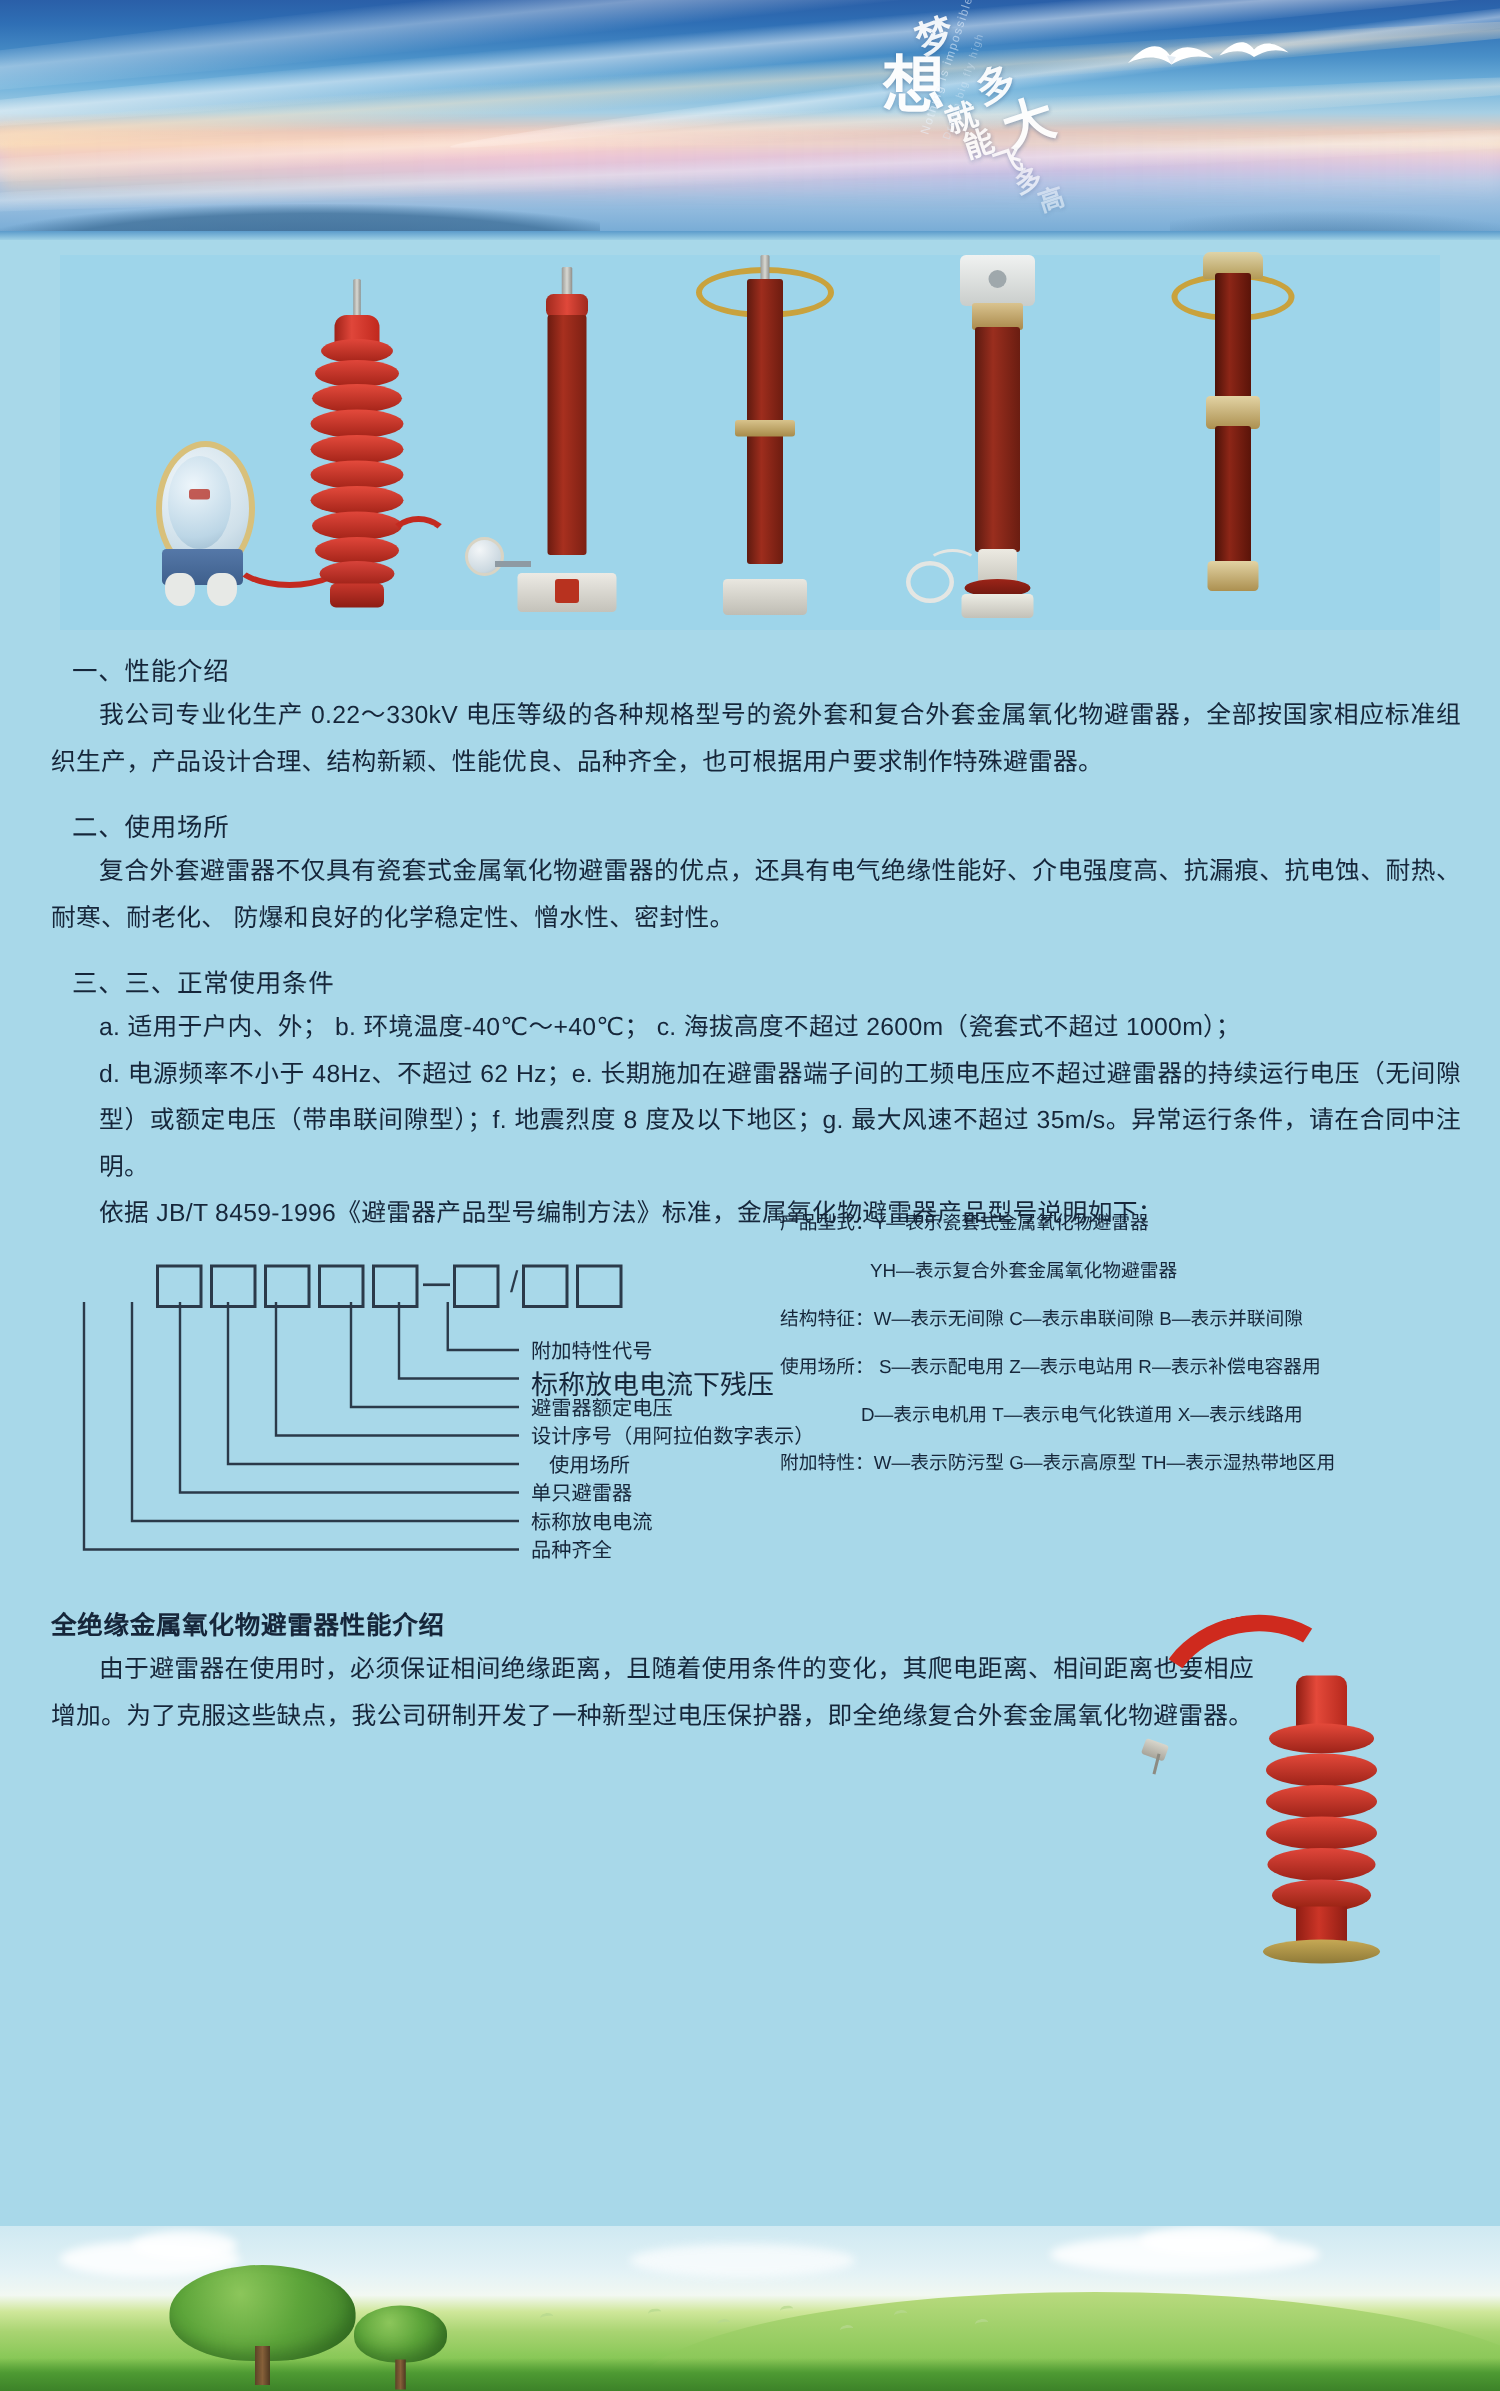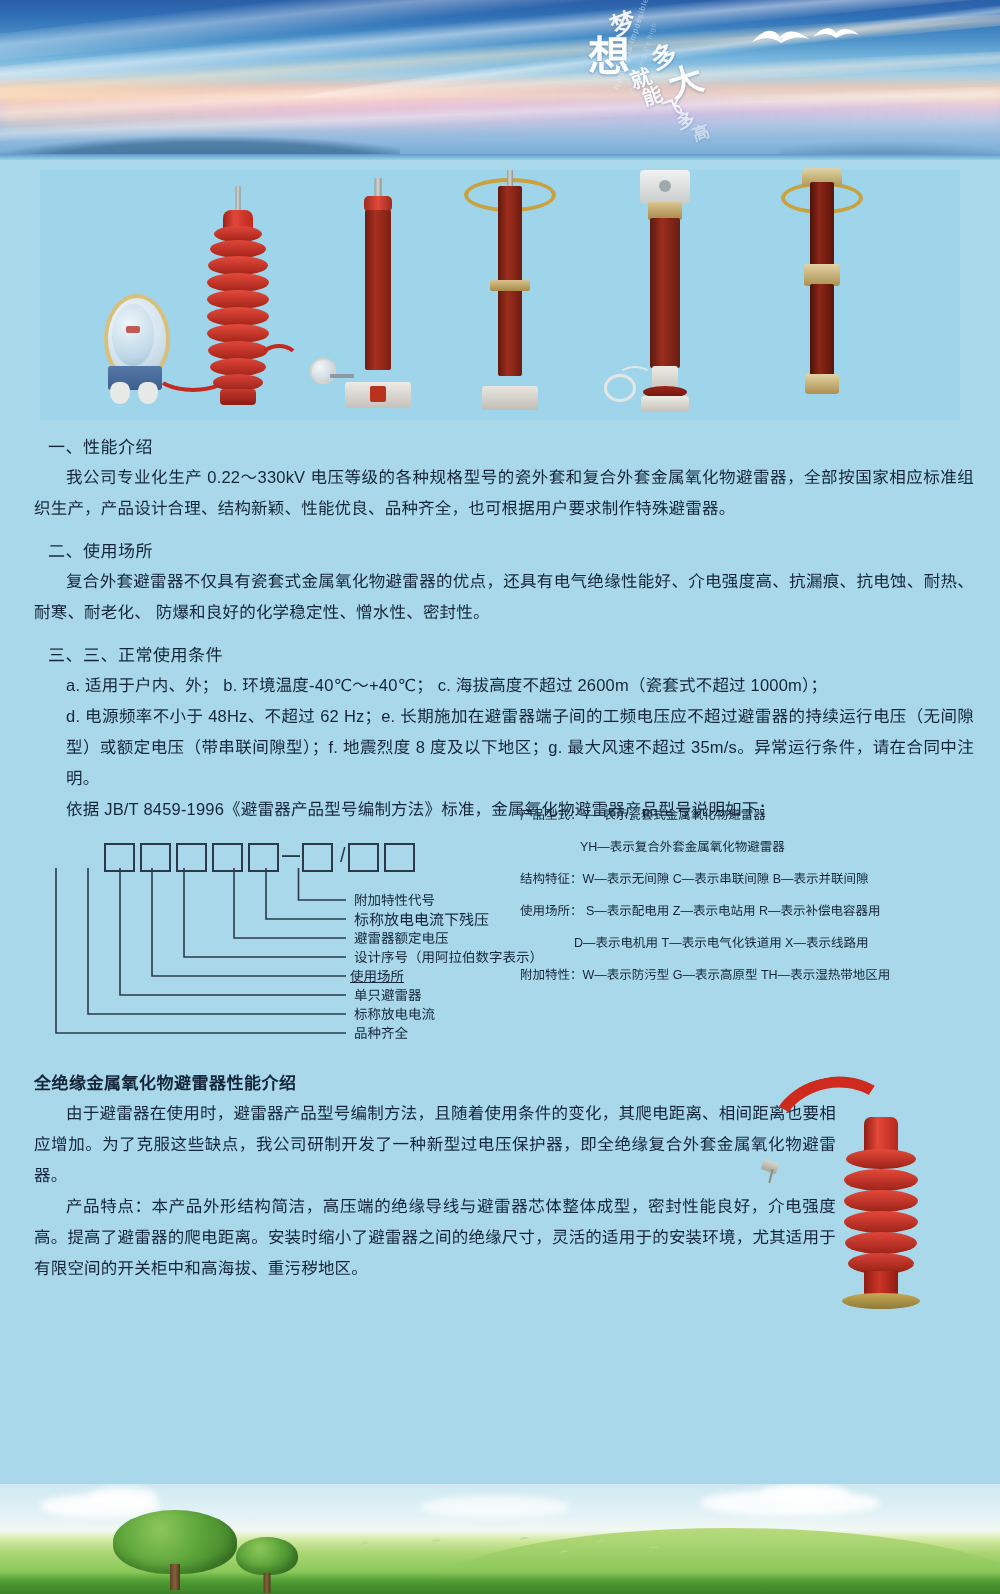--- a/index.html
+++ b/index.html
@@ -327,43 +327,42 @@
 
           <path d="M94 37 L94 164 L320 164"></path>
 
           <path d="M62 37 L62 183 L320 183"></path>
 
           <path d="M30 37 L30 202 L320 202"></path>
         </g>
       </svg>
 
       <div style="position:absolute;left:328px;top:58px;font-size:13.5px;white-space:nowrap;">附加特性代号</div>
-      <div style="position:absolute;left:328px;top:77px;font-size:15px;white-space:nowrap;">标称放电电流下残压</div>
+      <div style="position:absolute;left:328px;top:77px;font-size:18px;white-space:nowrap;">标称放电电流下残压</div>
       <div style="position:absolute;left:328px;top:96px;font-size:13.5px;white-space:nowrap;">避雷器额定电压</div>
       <div style="position:absolute;left:328px;top:115px;font-size:13.5px;white-space:nowrap;">设计序号（用阿拉伯数字表示）</div>
-      <div style="position:absolute;left:324px;top:134px;font-size:13.5px;white-space:nowrap;text-decoration:underline;">使用场所</div>
+      <div style="position:absolute;left:340px;top:134px;font-size:13.5px;white-space:nowrap;">使用场所</div>
       <div style="position:absolute;left:328px;top:153px;font-size:13.5px;white-space:nowrap;">单只避雷器</div>
       <div style="position:absolute;left:328px;top:172px;font-size:13.5px;white-space:nowrap;">标称放电电流</div>
       <div style="position:absolute;left:328px;top:191px;font-size:13.5px;white-space:nowrap;">品种齐全</div>
 
       <div class="legend-right">
         <div class="lg">产品型式：Y—表示瓷套式金属氧化物避雷器</div>
         <div class="lg ind">YH—表示复合外套金属氧化物避雷器</div>
         <div class="lg">结构特征：W—表示无间隙    C—表示串联间隙   B—表示并联间隙</div>
         <div class="lg">使用场所： S—表示配电用    Z—表示电站用    R—表示补偿电容器用</div>
         <div class="lg ind2">D—表示电机用   T—表示电气化铁道用    X—表示线路用</div>
         <div class="lg">附加特性：W—表示防污型    G—表示高原型    TH—表示湿热带地区用</div>
       </div>
     </div>
 
     <div style="position:relative;">
       <h2 class="sec bold">全绝缘金属氧化物避雷器性能介绍</h2>
       <div style="width:810px;">
-        <p class="para indent">由于避雷器在使用时，避雷器产品型号编制方法，且随着使用条件的变化，其爬电距离、相间距离也要相应增加。为了克服这些缺点，我公司研制开发了一种新型过电压保护器，即全绝缘复合外套金属氧化物避雷器。</p>
-        <p class="para indent">产品特点：本产品外形结构简洁，高压端的绝缘导线与避雷器芯体整体成型，密封性能良好，介电强度高。提高了避雷器的爬电距离。安装时缩小了避雷器之间的绝缘尺寸，灵活的适用于的安装环境，尤其适用于有限空间的开关柜中和高海拔、重污秽地区。</p>
+        <p class="para indent">由于避雷器在使用时，必须保证相间绝缘距离，且随着使用条件的变化，其爬电距离、相间距离也要相应增加。为了克服这些缺点，我公司研制开发了一种新型过电压保护器，即全绝缘复合外套金属氧化物避雷器。</p>
       </div>
 
       <div class="redprod">
 
         <div style="position:absolute;left:-38px;top:8px;width:112px;height:92px;border:11px solid #cf2a1e;border-radius:50%;border-color:#cf2a1e transparent transparent transparent;transform:rotate(-12deg);"></div>
         <div style="position:absolute;left:-44px;top:92px;width:16px;height:11px;background:linear-gradient(to bottom,#d8d6cc,#a7a49a);border-radius:2px;transform:rotate(20deg);"></div>
         <div style="position:absolute;left:-36px;top:100px;width:2px;height:14px;background:#8d8b82;transform:rotate(14deg);"></div>
 
         <div style="position:absolute;left:50%;transform:translateX(-50%);top:48px;width:34px;height:36px;border-radius:7px 7px 3px 3px;background:linear-gradient(to right,#8f1d13,#e4493a 40%,#b5281c);"></div>
 

